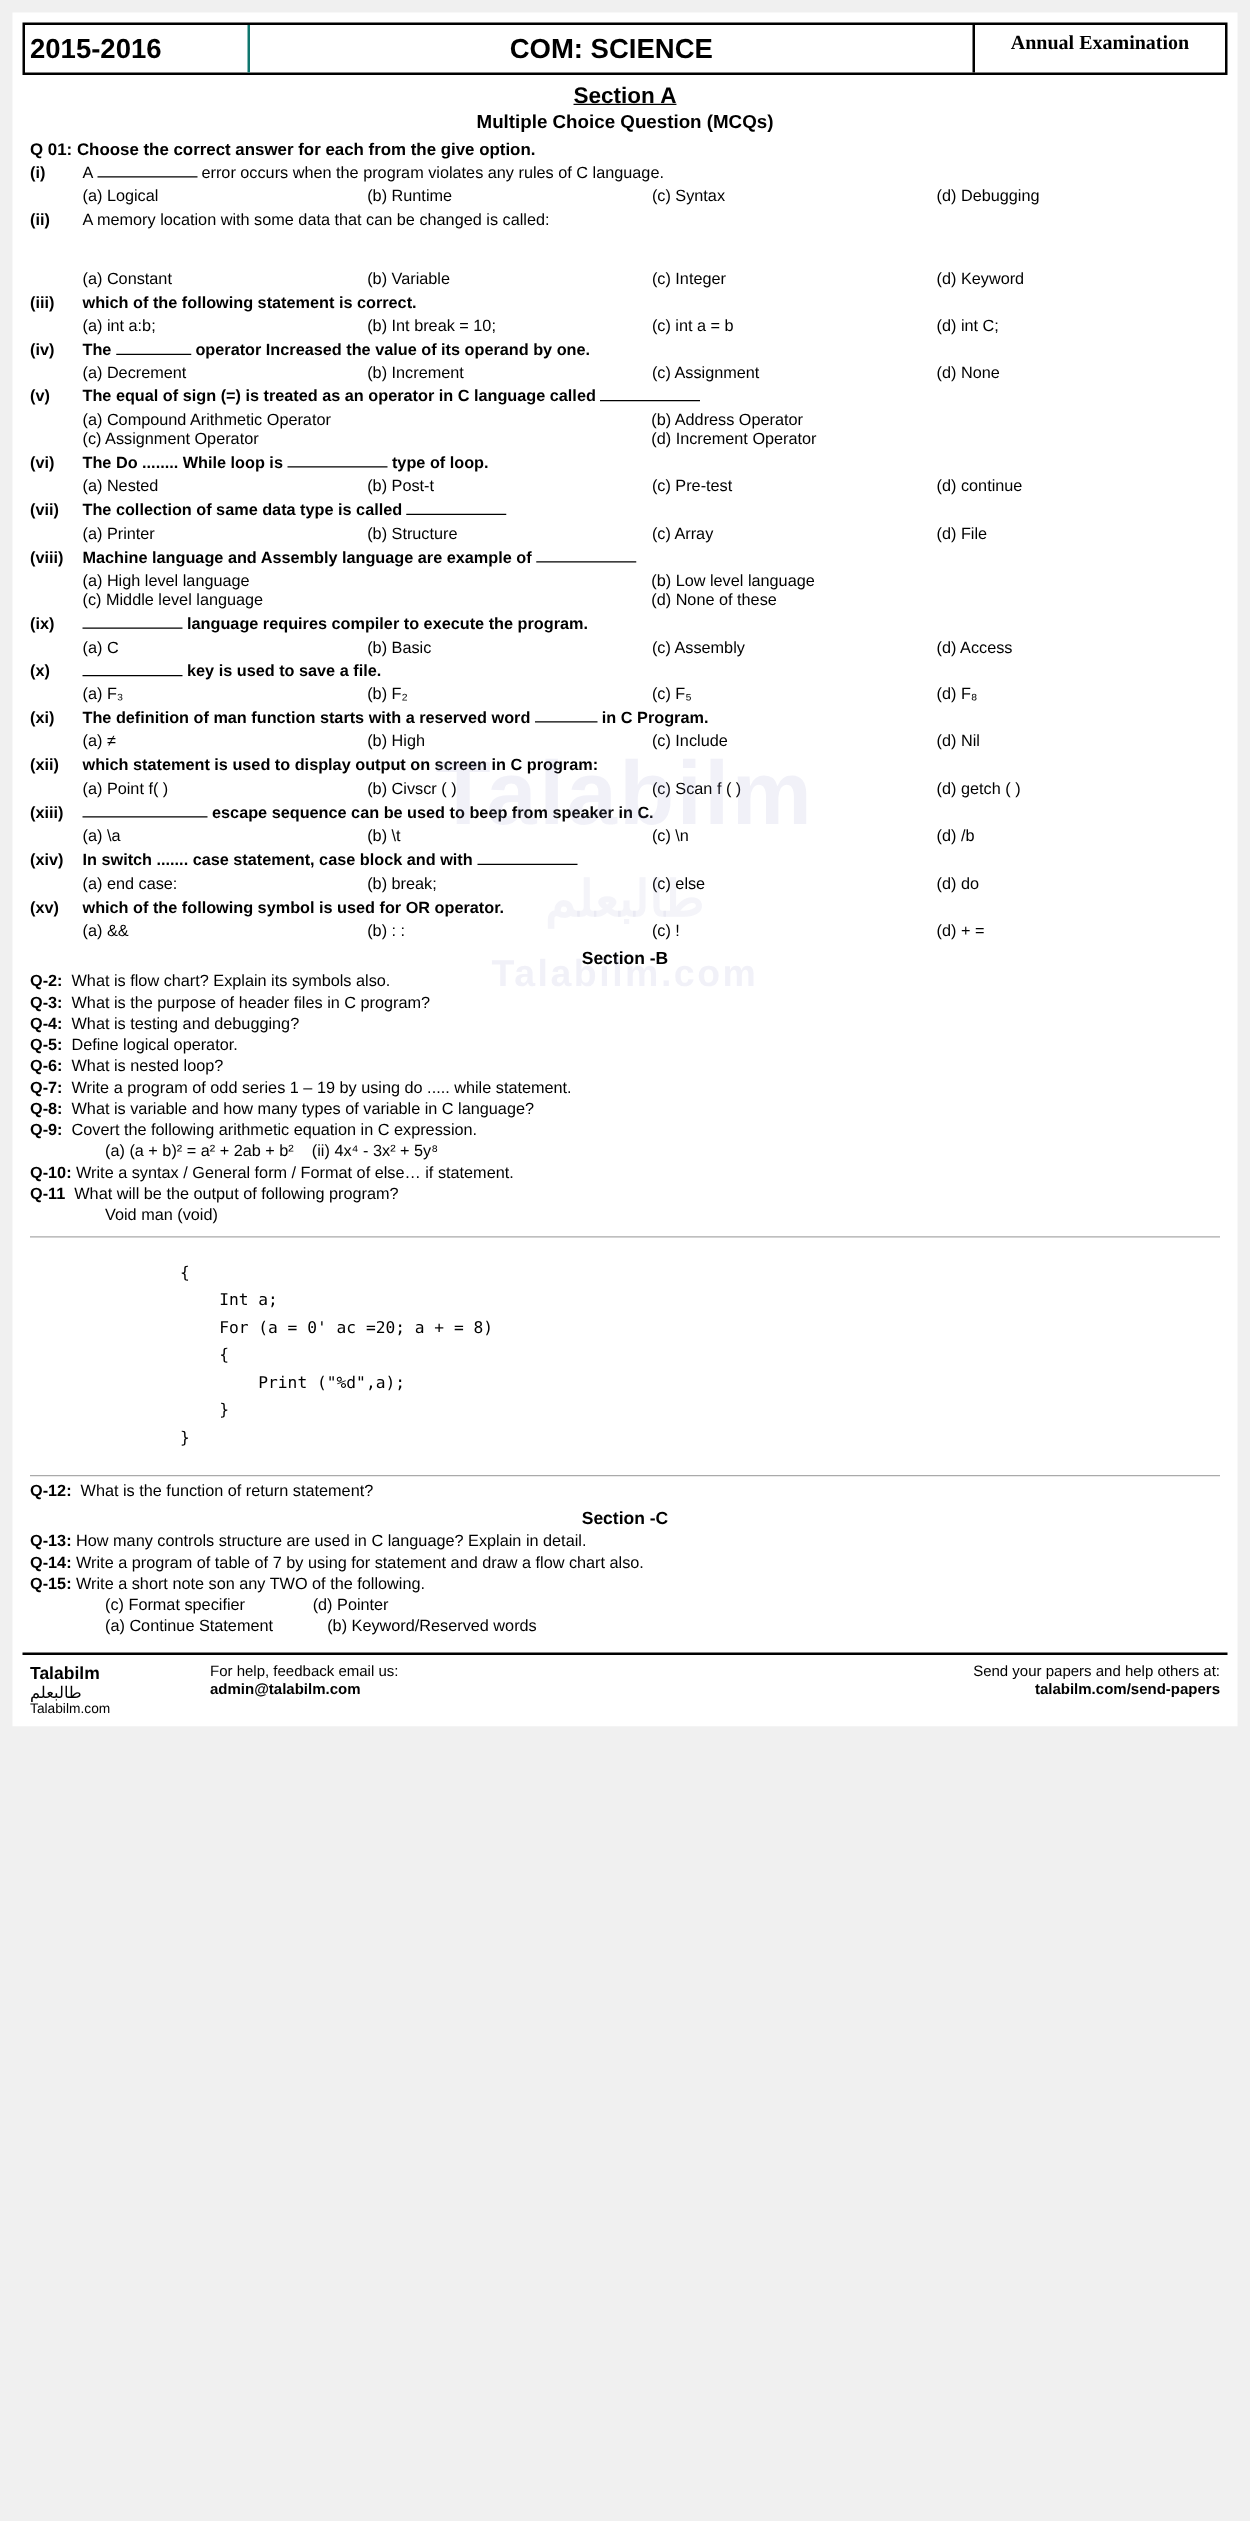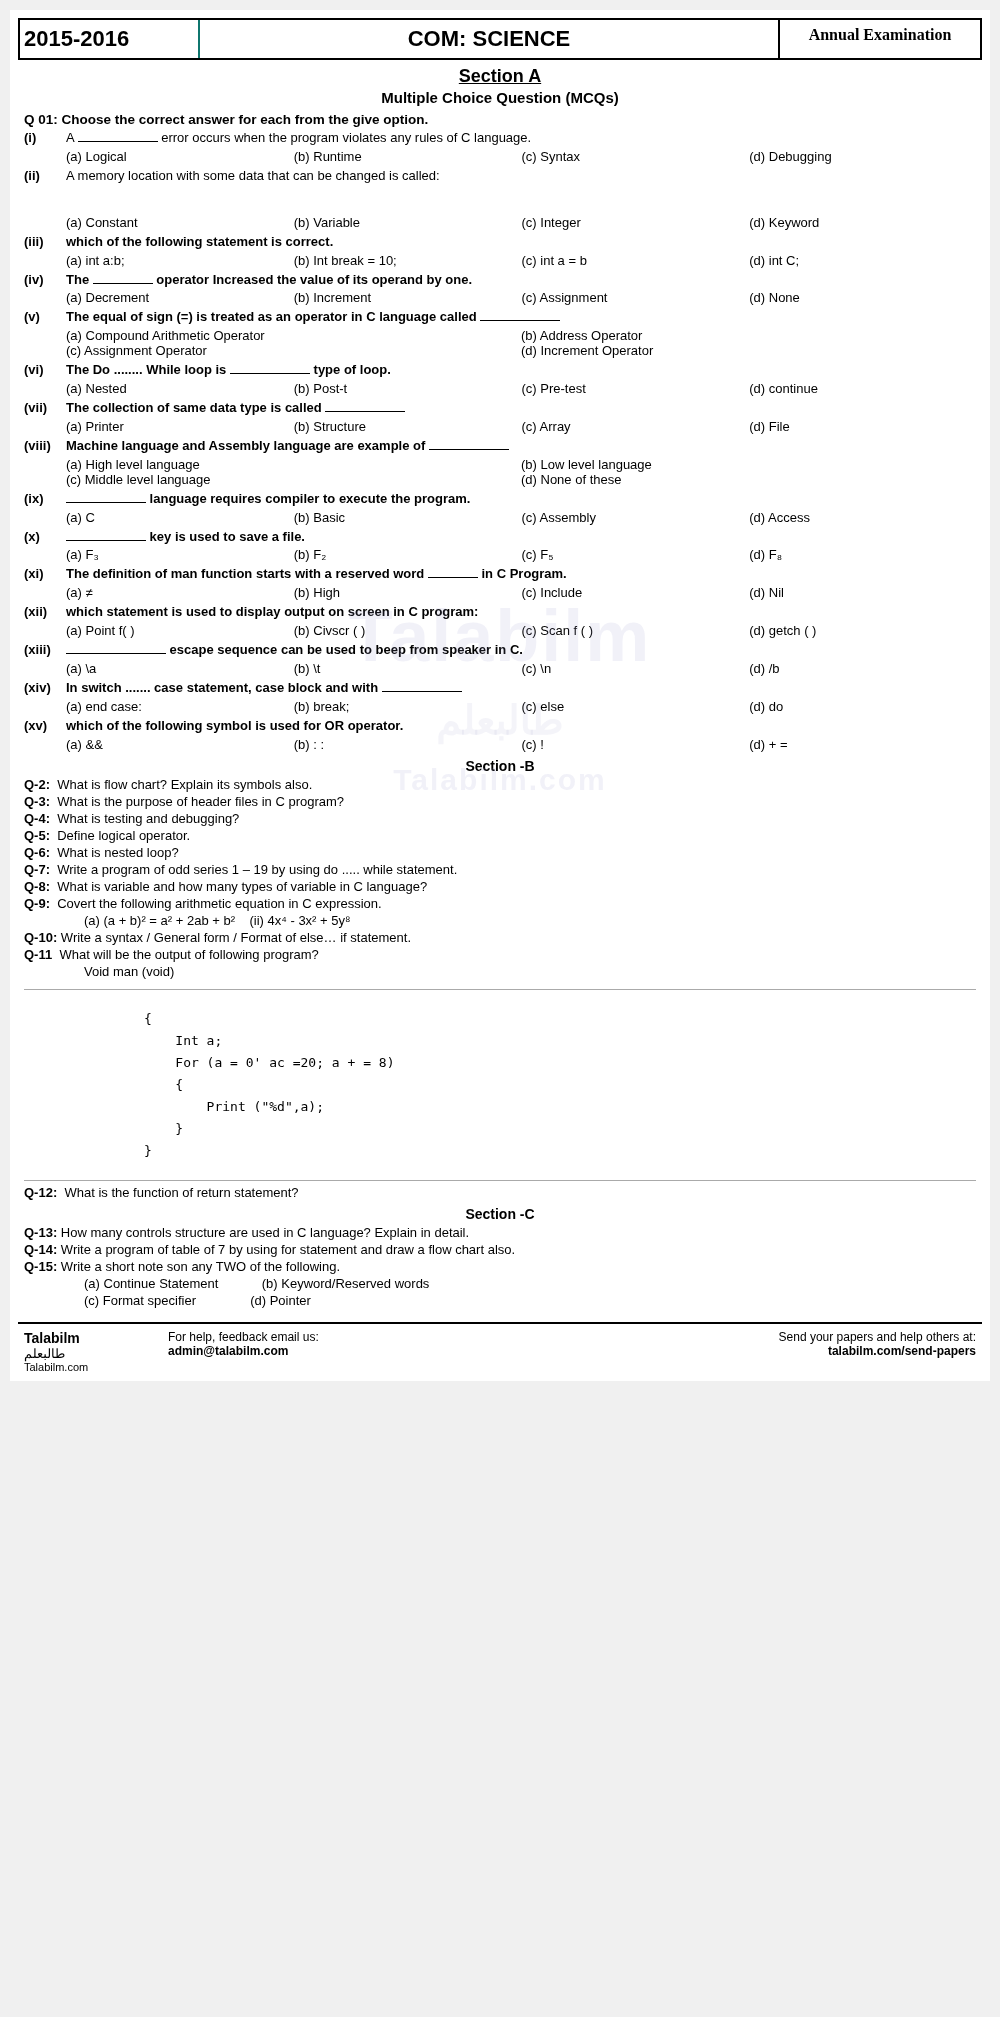--- a/index.html
+++ b/index.html
@@ -380,22 +380,22 @@
       <div style="height:12px;"></div>
     </div>
 
     <div class="sq-row"><span class="bold">Q-12:</span>&nbsp;&nbsp;What is the function of return statement?</div>
 
     <div class="section-b-title">Section -C</div>
 
     <div class="sq-row"><span class="bold">Q-13:</span>&nbsp;How many controls structure are used in C language? Explain in detail.</div>
     <div class="sq-row"><span class="bold">Q-14:</span>&nbsp;Write a program of table of 7 by using for statement and draw a flow chart also.</div>
     <div class="sq-row"><span class="bold">Q-15:</span>&nbsp;Write a short note son any TWO of the following.</div>
+    <div class="sq-row indented">(c) Format specifier&nbsp;&nbsp;&nbsp;&nbsp;&nbsp;&nbsp;&nbsp;&nbsp;&nbsp;&nbsp;&nbsp;&nbsp;&nbsp;&nbsp;&nbsp;(d) Pointer</div>
     <div class="sq-row indented">(a) Continue Statement&nbsp;&nbsp;&nbsp;&nbsp;&nbsp;&nbsp;&nbsp;&nbsp;&nbsp;&nbsp;&nbsp;&nbsp;(b) Keyword/Reserved words</div>
-    <div class="sq-row indented">(c) Format specifier&nbsp;&nbsp;&nbsp;&nbsp;&nbsp;&nbsp;&nbsp;&nbsp;&nbsp;&nbsp;&nbsp;&nbsp;&nbsp;&nbsp;&nbsp;(d) Pointer</div>
 
   </div>
 
   <div class="footer">
     <div class="footer-left">
       <div class="footer-brand bold">Talabilm</div>
       <div class="footer-arabic">طالبعلم</div>
       <div style="font-size:11px;">Talabilm.com</div>
     </div>
     <div class="footer-center">

